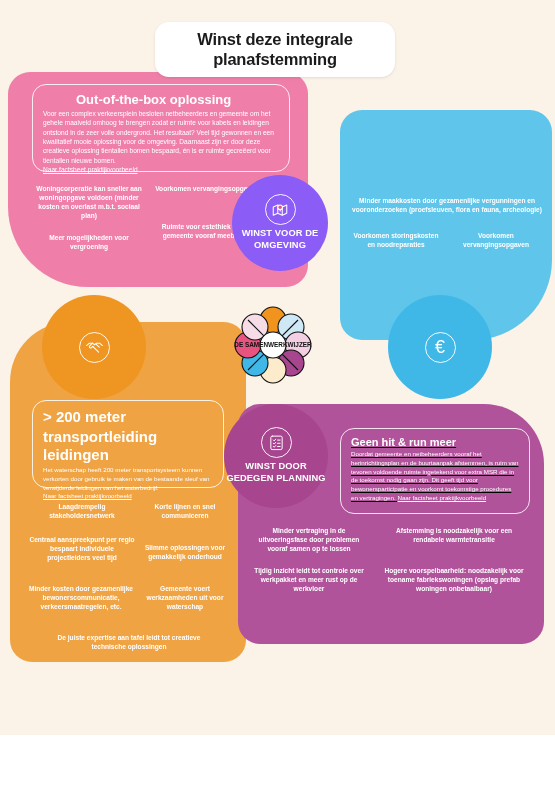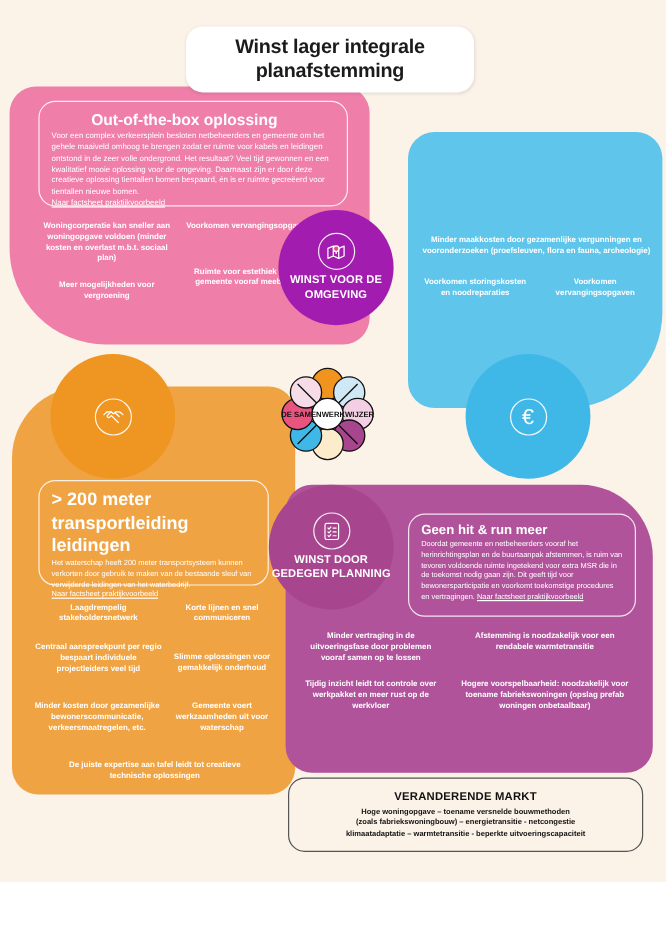--- a/index.html
+++ b/index.html
@@ -78,35 +78,36 @@
     border:1.2px solid rgba(255,255,255,.85);
     padding:7px 10px 6px 10px;
   }
   .card-orange .hd{font-size:15px;line-height:1.2;}
   .card-orange p{font-size:6.2px;line-height:1.42;}
 
   .card-purple{
     left:340px;top:428px;width:190px;height:86px;
     border:1.2px solid rgba(255,255,255,.85);
     padding:7px 10px 6px 10px;
+    text-decoration:underline;
   }
   .card-purple .hd{font-size:11px;}
   .card-purple p{font-size:6.2px;line-height:1.42;}
 
   
   .circle{
     position:absolute;border-radius:50%;
     display:flex;flex-direction:column;align-items:center;justify-content:center;
     color:#fff;text-align:center;z-index:20;
   }
   .circle .lbl{
     font-size:9.3px;font-weight:bold;line-height:1.26;letter-spacing:.1px;
     text-transform:uppercase;margin-top:3px;
   }
-  .c-pink  {left:232px;top:175px;width:96px;height:96px;background:#a21caf;}
+  .c-pink  {left:232px;top:175px;width:96px;height:96px;background:#8b5cf6;}
   .c-orange{left:42px; top:295px;width:104px;height:104px;background:#ef9522;}
   .c-blue  {left:388px;top:295px;width:104px;height:104px;background:#3fb8e8;}
   .c-purple{left:224px;top:404px;width:104px;height:104px;background:#a8458f;text-align:center;}
 
   .iconwrap{
     width:29px;height:29px;border:1.4px solid rgba(255,255,255,.92);
     border-radius:50%;display:flex;align-items:center;justify-content:center;
   }
   .iconwrap svg{display:block;}
   .eur{font-size:18px;font-weight:normal;line-height:1;}
@@ -140,21 +141,21 @@
 <body>
 
 <div class="stage">
 
   <div class="blob blob-pink"></div>
   <div class="blob blob-blue"></div>
   <div class="blob blob-orange"></div>
   <div class="blob blob-purple"></div>
 
   <div class="title-card">
-    <h1>Winst lager integrale planafstemming</h1>
+    <h1>Winst deze integrale planafstemming</h1>
   </div>
 
   <div class="card card-pink">
     <div class="hd">Out-of-the-box oplossing</div>
     <p><span>Voor een complex verkeersplein besloten netbeheerders en gemeente om het gehele maaiveld omhoog te brengen zodat er ruimte voor kabels en leidingen ontstond in de zeer volle ondergrond. Het resultaat? Veel tijd gewonnen en een kwalitatief mooie oplossing voor de omgeving. Daarnaast zijn er door deze creatieve oplossing tientallen bomen bespaard, én is er ruimte gecreëerd voor tientallen nieuwe bomen.</span><br>
       <a href="#">Naar factsheet praktijkvoorbeeld</a></p>
   </div>
 
   <div class="bul" style="left:30px;top:184px;width:118px;">Woningcorperatie kan sneller aan woningopgave voldoen (minder kosten en overlast m.b.t. sociaal plan)</div>
   <div class="bul" style="left:152px;top:184px;width:110px;">Voorkomen vervangingsopgaven</div>
@@ -243,26 +244,20 @@
         <circle cx="27" cy="63" r="13" fill="#3fb8e8"></circle>
         <circle cx="20" cy="45" r="13" fill="#e8537f"></circle>
         <circle cx="27" cy="27" r="13" fill="#f6dce6"></circle>
         <path d="M20 20 L70 70 M70 20 L20 70"></path>
         <circle cx="45" cy="45" r="13" fill="#ffffff"></circle>
       </g>
       <text x="45" y="47.4" text-anchor="middle" font-family="Liberation Sans, sans-serif" font-size="6.4" font-weight="bold" fill="#111">DE SAMENWERKWIJZER</text>
     </svg>
   </div>
 
-  <div class="market">
-    <div class="mt">VERANDERENDE MARKT</div>
-    <div class="ms">Hoge woningopgave – toename versnelde bouwmethoden</div>
-    <div class="ms">(zoals fabriekswoningbouw) – energietransitie - netcongestie</div>
-    <div class="ms">klimaatadaptatie – warmtetransitie - beperkte uitvoeringscapaciteit</div>
-  </div>
 
   <div class="footer">
 
     
     
 
     
     
 
     

